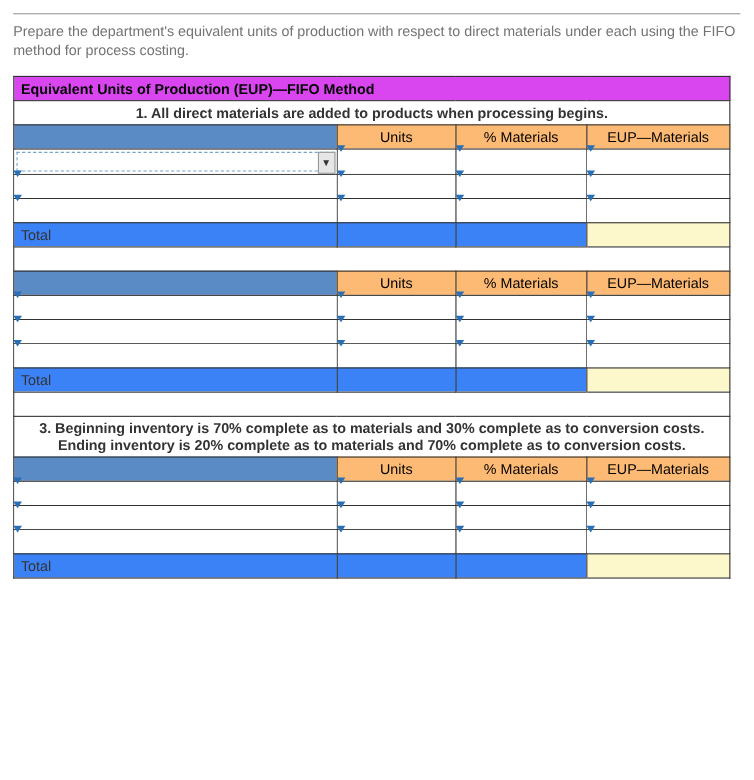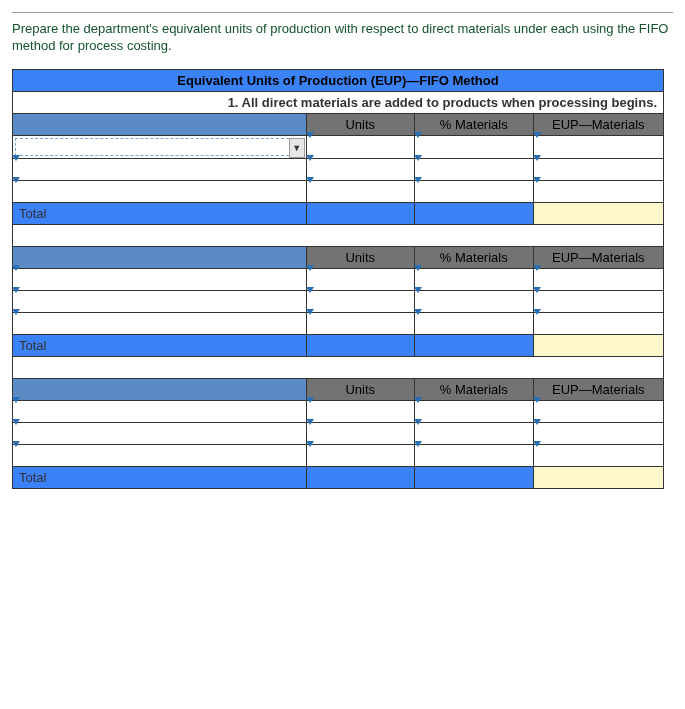--- a/index.html
+++ b/index.html
@@ -10,48 +10,47 @@
     font-size: 13px;
     color: #333;
     background: #fff;
     width: 685px;
   }
   .top-rule {
     border-top: 1px solid #999;
     margin-bottom: 8px;
   }
   .instructions {
-    color: #14532d;
+    color: #737373;
     margin-bottom: 14px;
     line-height: 1.3;
   }
   table.main {
     border-collapse: collapse;
     width: 652px;
     border: 1px solid #333;
   }
   table.main td, table.main th {
     border: 1px solid #333;
     padding: 3px 6px;
     height: 22px;
     vertical-align: middle;
   }
   .title-row td {
-    background: #3b82f6;
+    background: #d946ef;
     color: #000;
     font-weight: bold;
+  }
+  .section-header td {
+    background: #fff;
+    font-weight: bold;
     text-align: center;
   }
-  .section-header td {
-    background: #fff;
-    font-weight: bold;
-    text-align: right;
-  }
   .col-headers td {
-    background: #737373;
+    background: #fdba74;
     color: #000;
     text-align: center;
     font-weight: normal;
   }
   .col-headers td.blank-hdr {
     background: #5a8bc4;
   }
   .data-row td {
     background: #fff;
   }
@@ -193,20 +192,23 @@
   <tr class="total-row">
     <td class="lbl desc-cell">Total</td>
     <td class="lbl units-cell"></td>
     <td class="lbl pct-cell" style="border-top:none;border-bottom:none;"></td>
     <td class="sum eup-cell"></td>
   </tr>
   <tr class="spacer-row">
         <td colspan="4"></td>
       </tr>
 
+  <tr class="section-header">
+    <td colspan="4">3. Beginning inventory is 70% complete as to materials and 30% complete as to conversion costs. Ending inventory is 20% complete as to materials and 70% complete as to conversion costs.</td>
+  </tr>
   <tr class="col-headers">
     <td class="blank-hdr desc-cell"></td>
     <td class="units-cell">Units</td>
     <td class="pct-cell">% Materials</td>
     <td class="eup-cell">EUP—Materials</td>
   </tr>
   <tr class="data-row">
     <td class="desc-cell tick"></td>
     <td class="units-cell tick"></td>
     <td class="pct-cell tick"></td>

